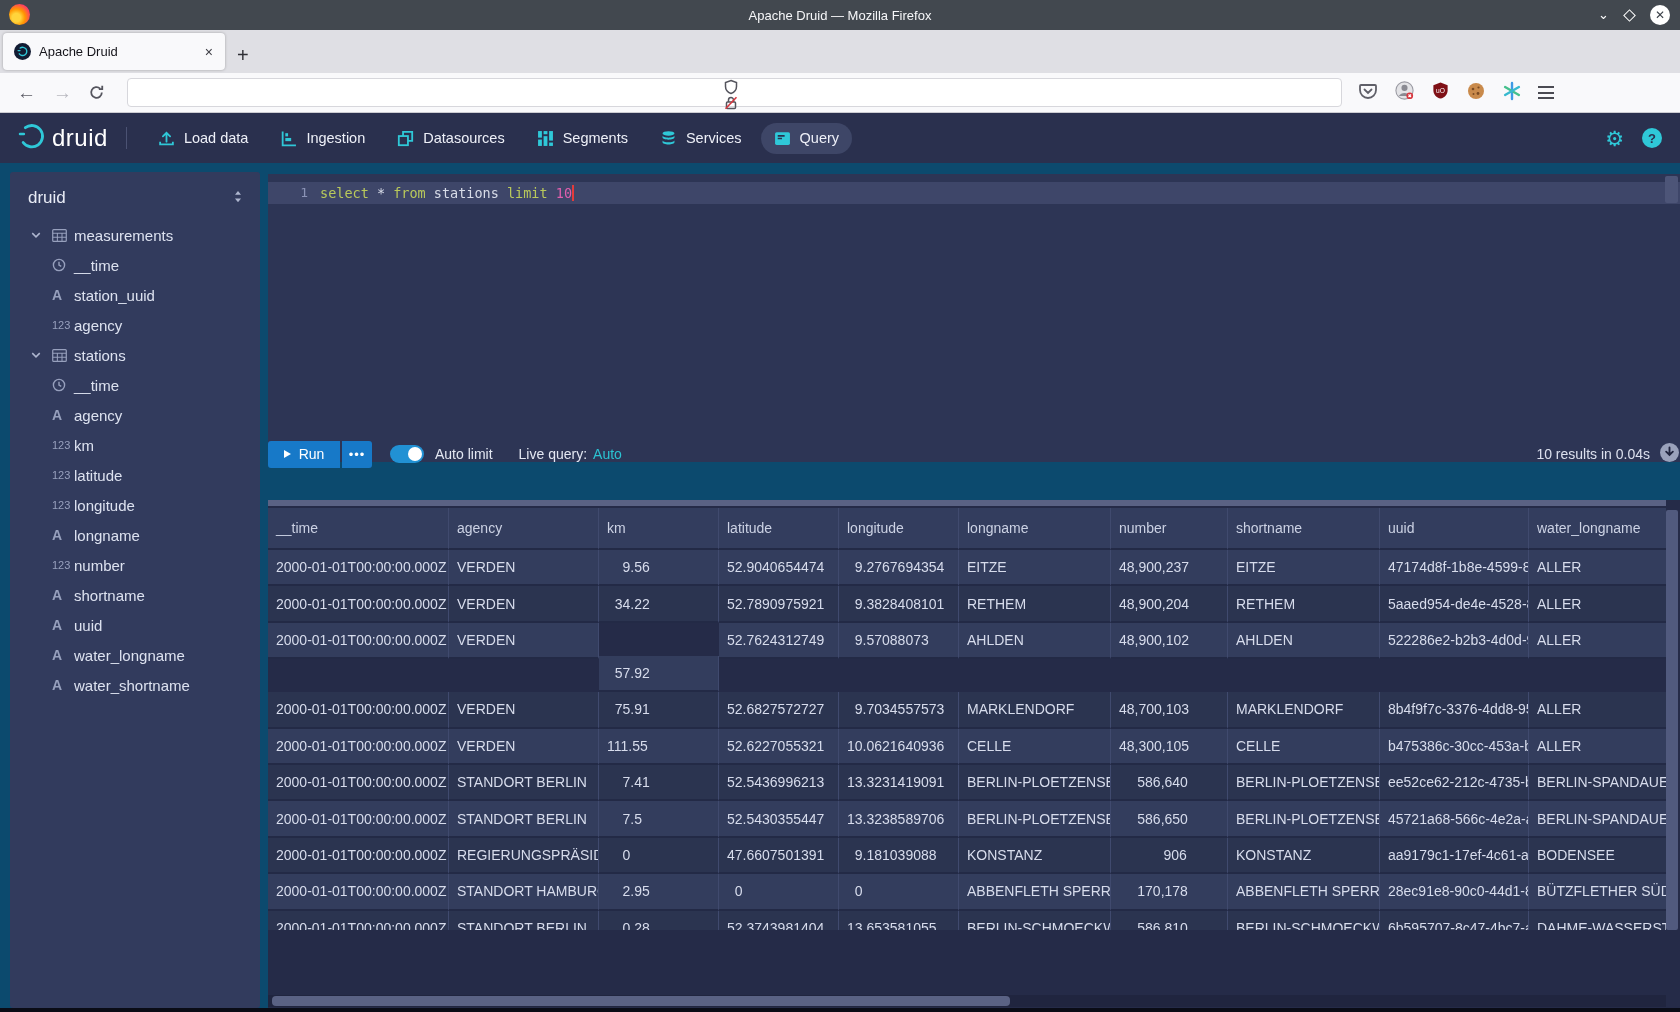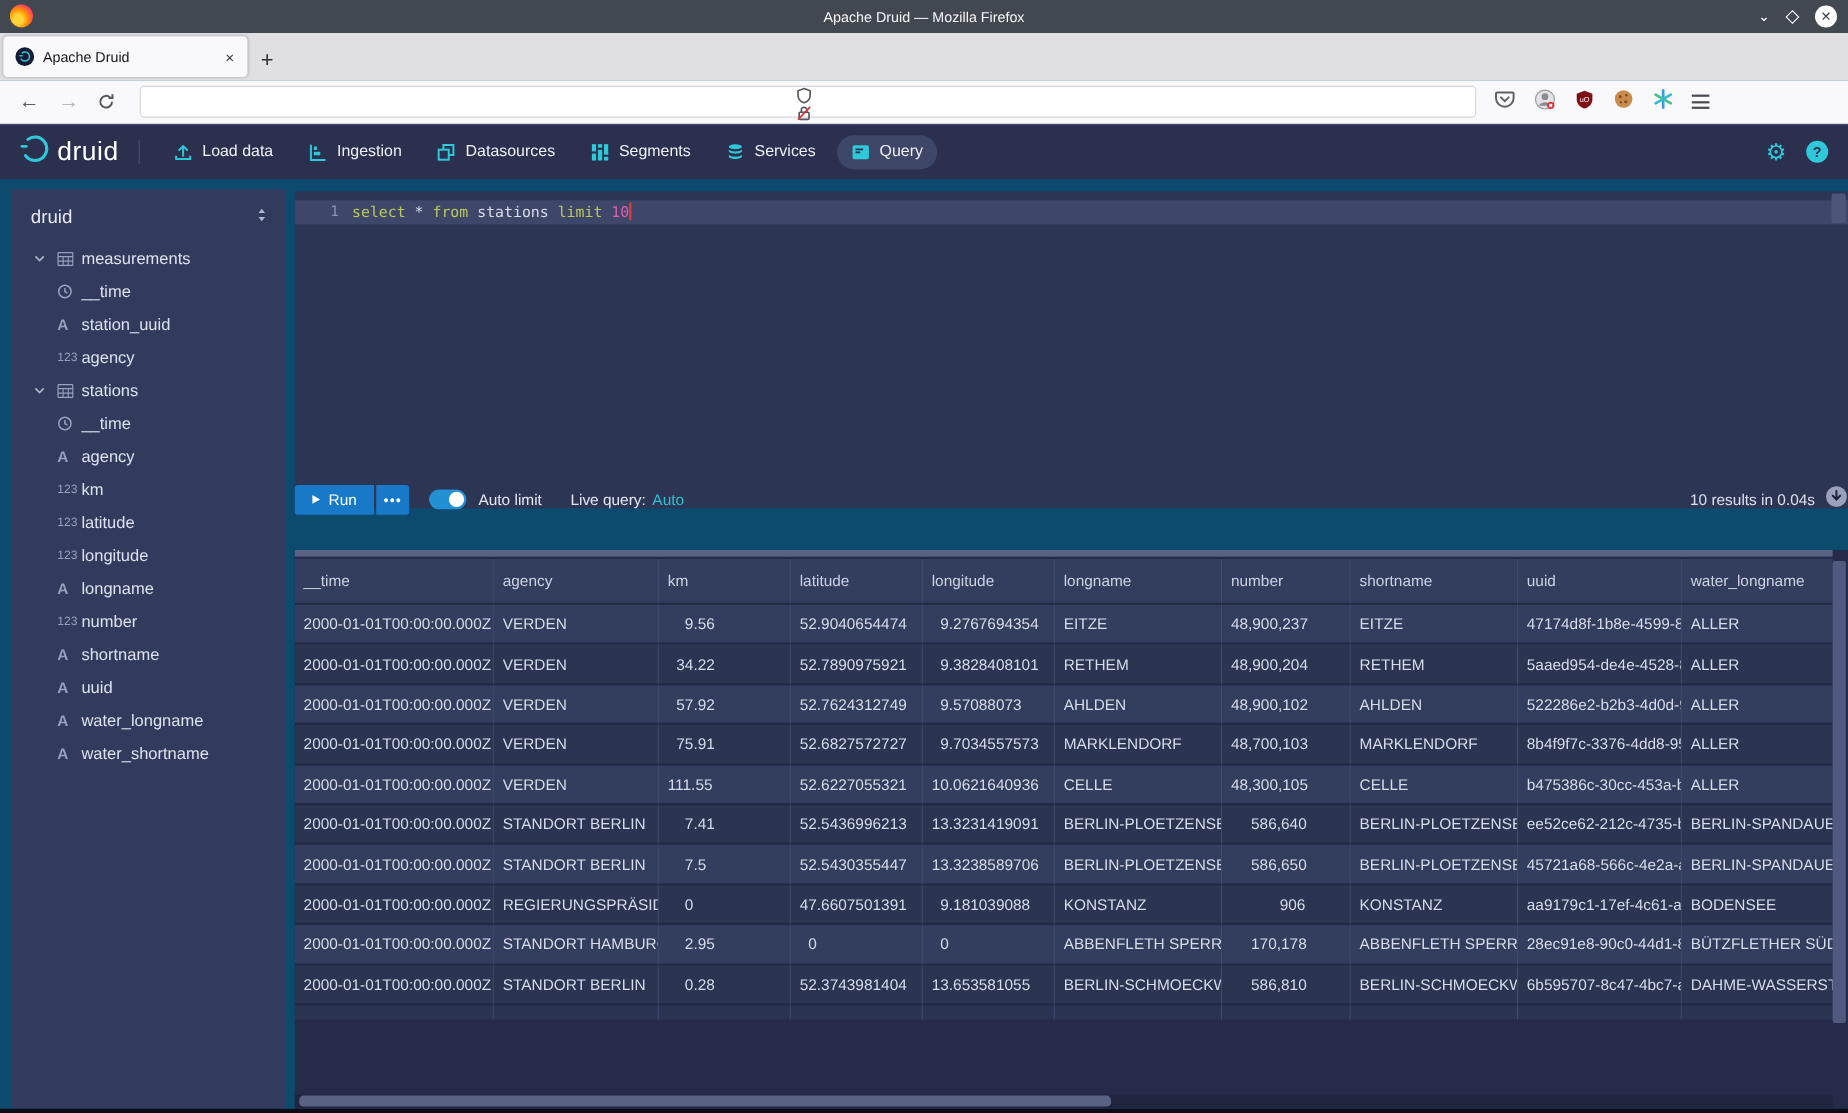--- a/index.html
+++ b/index.html
@@ -564,21 +564,21 @@
               <span>ALLER</span>
             </div>
           </div>
           <div class="trow odd">
             <div class="tcell" style="width: 181px;">
               <span>2000-01-01T00:00:00.000Z</span>
             </div>
             <div class="tcell" style="width: 150px;">
               <span>VERDEN</span>
             </div>
-            <div class="tcell" style="width: 120px;">
+            <div class="tcell" style="width: 120px; margin-top: 33px;">
               <span class="numpad" style="width: 1ch;"></span>
               <span>57.92</span>
             </div>
             <div class="tcell" style="width: 120px;">
               <span class="numpad" style="width: 0ch;"></span>
               <span>52.7624312749</span>
             </div>
             <div class="tcell" style="width: 120px;">
               <span class="numpad" style="width: 1ch;"></span>
               <span>9.57088073</span>

